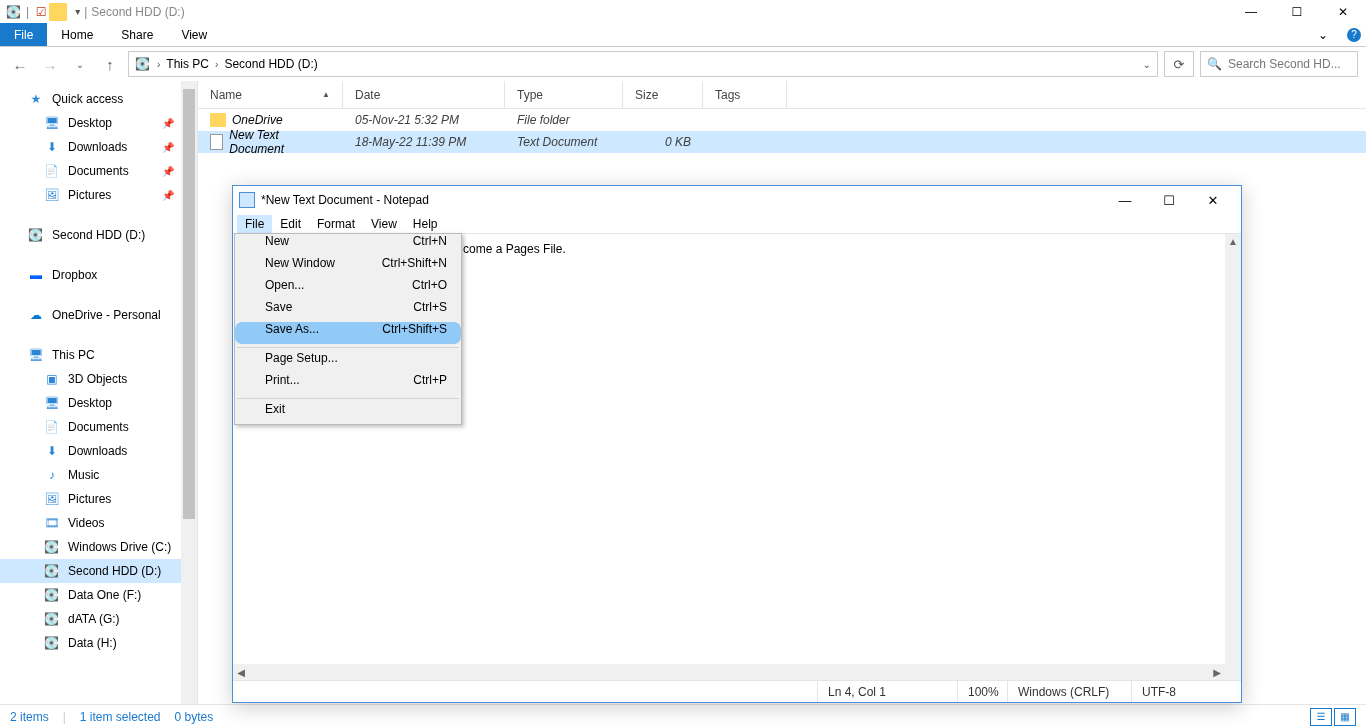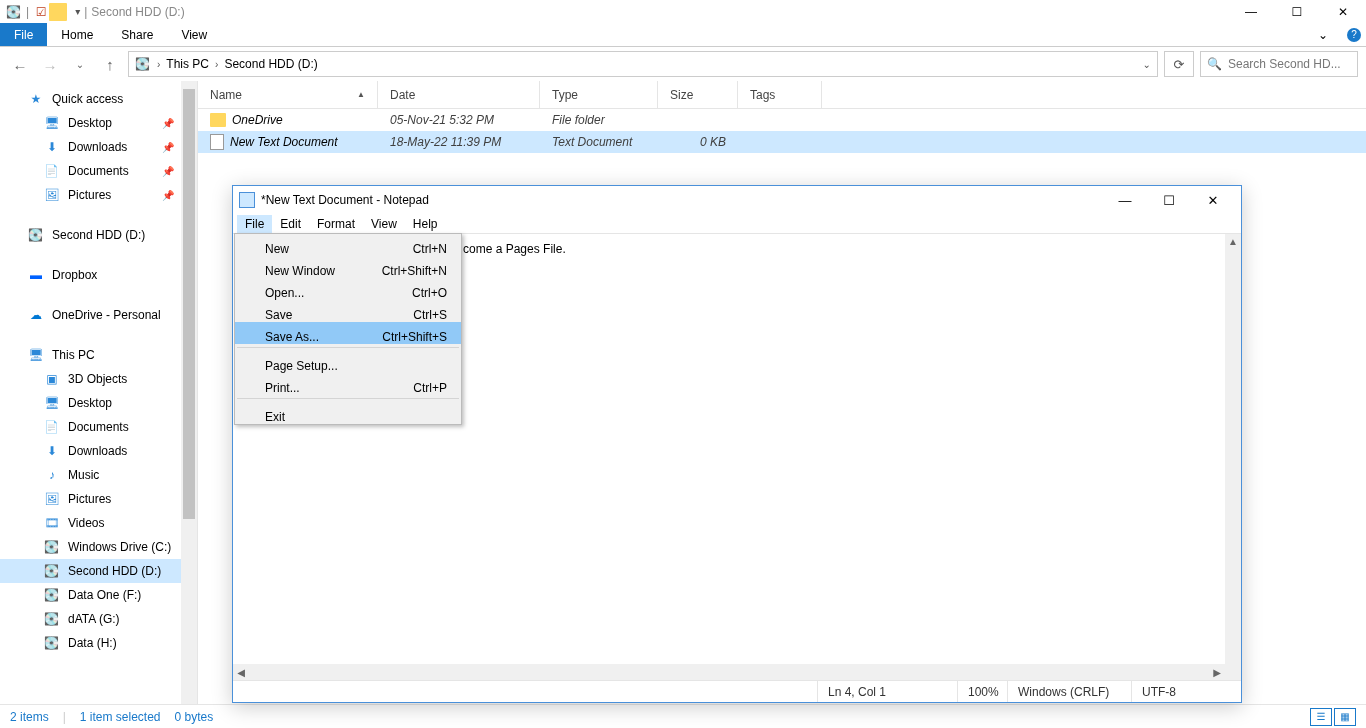--- a/index.html
+++ b/index.html
@@ -75,27 +75,27 @@
 .np-menu .mitem.open { background: #cde8ff; }
 .np-body { flex: 1; position: relative; font-family: Consolas, monospace; font-size: 14px; white-space: pre; padding: 4px 4px; }
 .np-body .np-vscroll { position: absolute; right: 0; top: 0; bottom: 0; width: 16px; background: #f0f0f0; }
 .np-body .np-hscroll { position: absolute; left: 0; right: 16px; bottom: 0; height: 16px; background: #f0f0f0; display: flex; align-items: center; }
 .np-body .np-hscroll .harrow { width: 16px; text-align: center; color: #666; font-size: 10px; }
 .np-status { height: 22px; border-top: 1px solid #e5e5e5; display: flex; align-items: center; font-size: 12px; color: #333; }
 .np-status .seg { border-left: 1px solid #e5e5e5; padding: 0 10px; height: 100%; display: flex; align-items: center; }
 
 
 .dd { position: absolute; left: 234px; top: 233px; width: 228px; background: #f0f0f0; border: 1px solid #bbb; box-shadow: 2px 2px 4px rgba(0,0,0,0.25); z-index: 50; }
-.dd-item { height: 22px; display: flex; align-items: flex-end; padding: 0 14px 0 30px; font-size: 12px; }
+.dd-item { height: 22px; display: flex; align-items: flex-start; padding: 0 14px 0 30px; font-size: 12px; }
 .dd-item .shortcut { margin-left: auto; }
-.dd-item.hl { background: #91c9f7; }
+.dd-item.hl { background: #91c9f7; border-radius: 7px; }
 .dd-sep { height: 1px; background: #d4d4d4; margin: 3px 2px; }
 
 
-.w-name { width: 180px; }
+.w-name { width: 145px; }
 .w-date { width: 162px; }
 .w-type { width: 118px; }
 .w-size { width: 80px; }
 .w-tags { width: 84px; }
 </style>
 </head>
 <body>
 
 <div class="title-bar">
   <span class="ico">💽</span>

